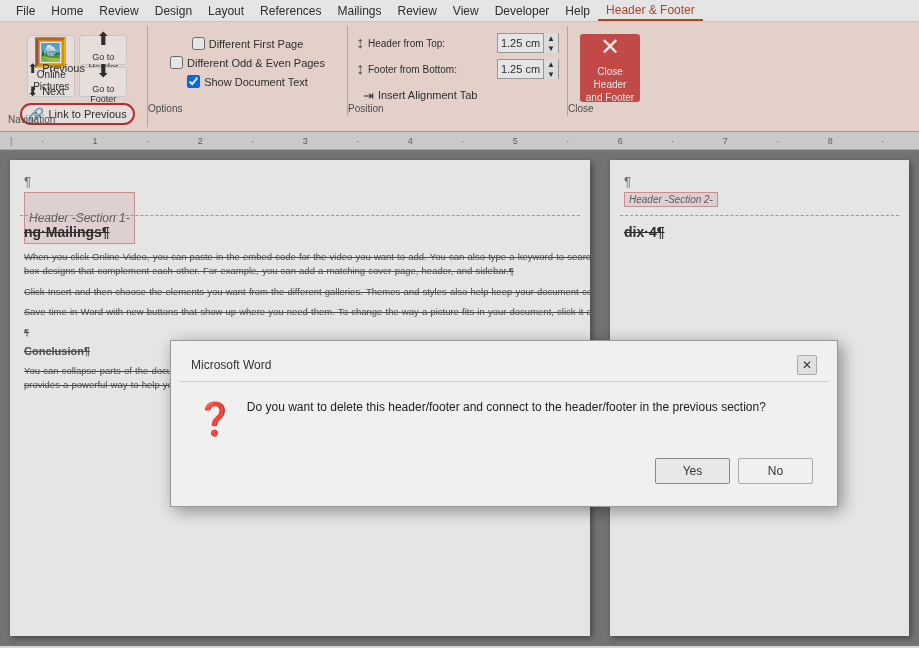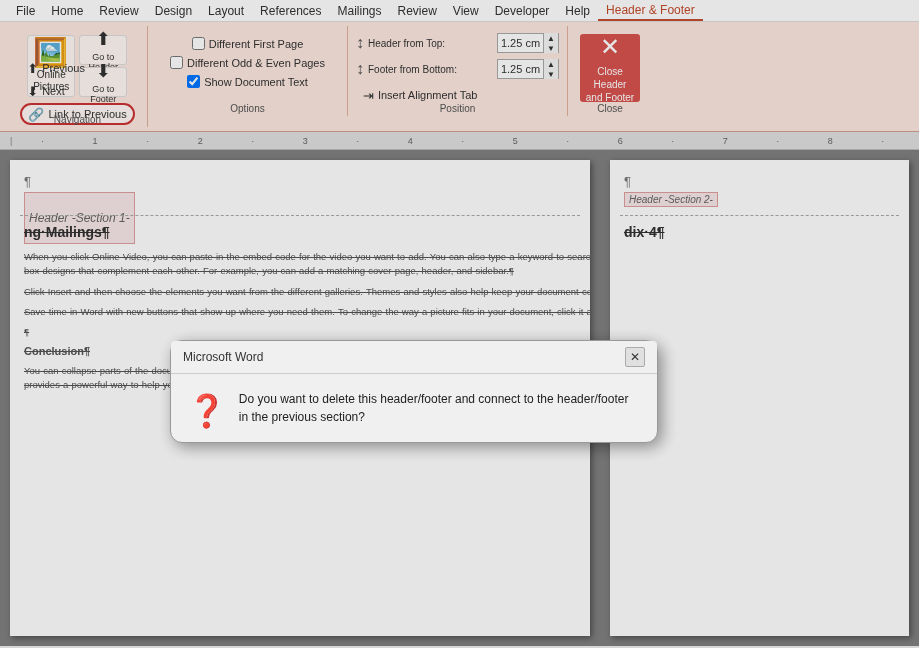--- a/index.html
+++ b/index.html
@@ -44,21 +44,21 @@
       align-items: center;
       padding: 2px 8px 2px 8px;
       border-right: 1px solid #e0b0a0;
       min-height: 90px;
       position: relative;
     }
     .ribbon-group-label {
       position: absolute;
       bottom: 2px;
       left: 0; right: 0;
-      text-align: center;
+      text-align: left;
       font-size: 10px;
       color: #555;
     }
     .ribbon-btn-large {
       display: flex;
       flex-direction: column;
       align-items: center;
       justify-content: center;
       width: 52px;
       height: 68px;
@@ -308,24 +308,24 @@
       top: 0; left: 0; right: 0; bottom: 0;
       background: rgba(0,0,0,0.1);
       display: flex;
       align-items: center;
       justify-content: center;
       z-index: 100;
     }
     .dialog {
       background: #f0f0f0;
       border: 1px solid #999;
-      border-radius: 12px;
+      border-radius: 0;
       box-shadow: 4px 4px 16px rgba(0,0,0,0.4);
-      width: 488px;
-      padding: 0;
+      width: 668px;
+      padding: 8px;
       position: absolute;
       top: 340px;
       left: 170px;
     }
     .dialog-titlebar {
       background: #f0f0f0;
       padding: 6px 12px;
       display: flex;
       align-items: center;
       justify-content: space-between;
@@ -562,14 +562,18 @@
 <div class="dialog-overlay">
   <div class="dialog">
     <div class="dialog-titlebar">
       <span class="dialog-title">Microsoft Word</span>
       <div class="dialog-close-btn">✕</div>
     </div>
     <div class="dialog-body">
       <div class="dialog-icon">❓</div>
       <div class="dialog-message">Do you want to delete this header/footer and connect to the header/footer in the previous section?</div>
     </div>
+    <div class="dialog-buttons">
+      <button class="dialog-btn primary">Yes</button>
+      <button class="dialog-btn">No</button>
+    </div>
   </div>
 </div>
 
 </body></html>

